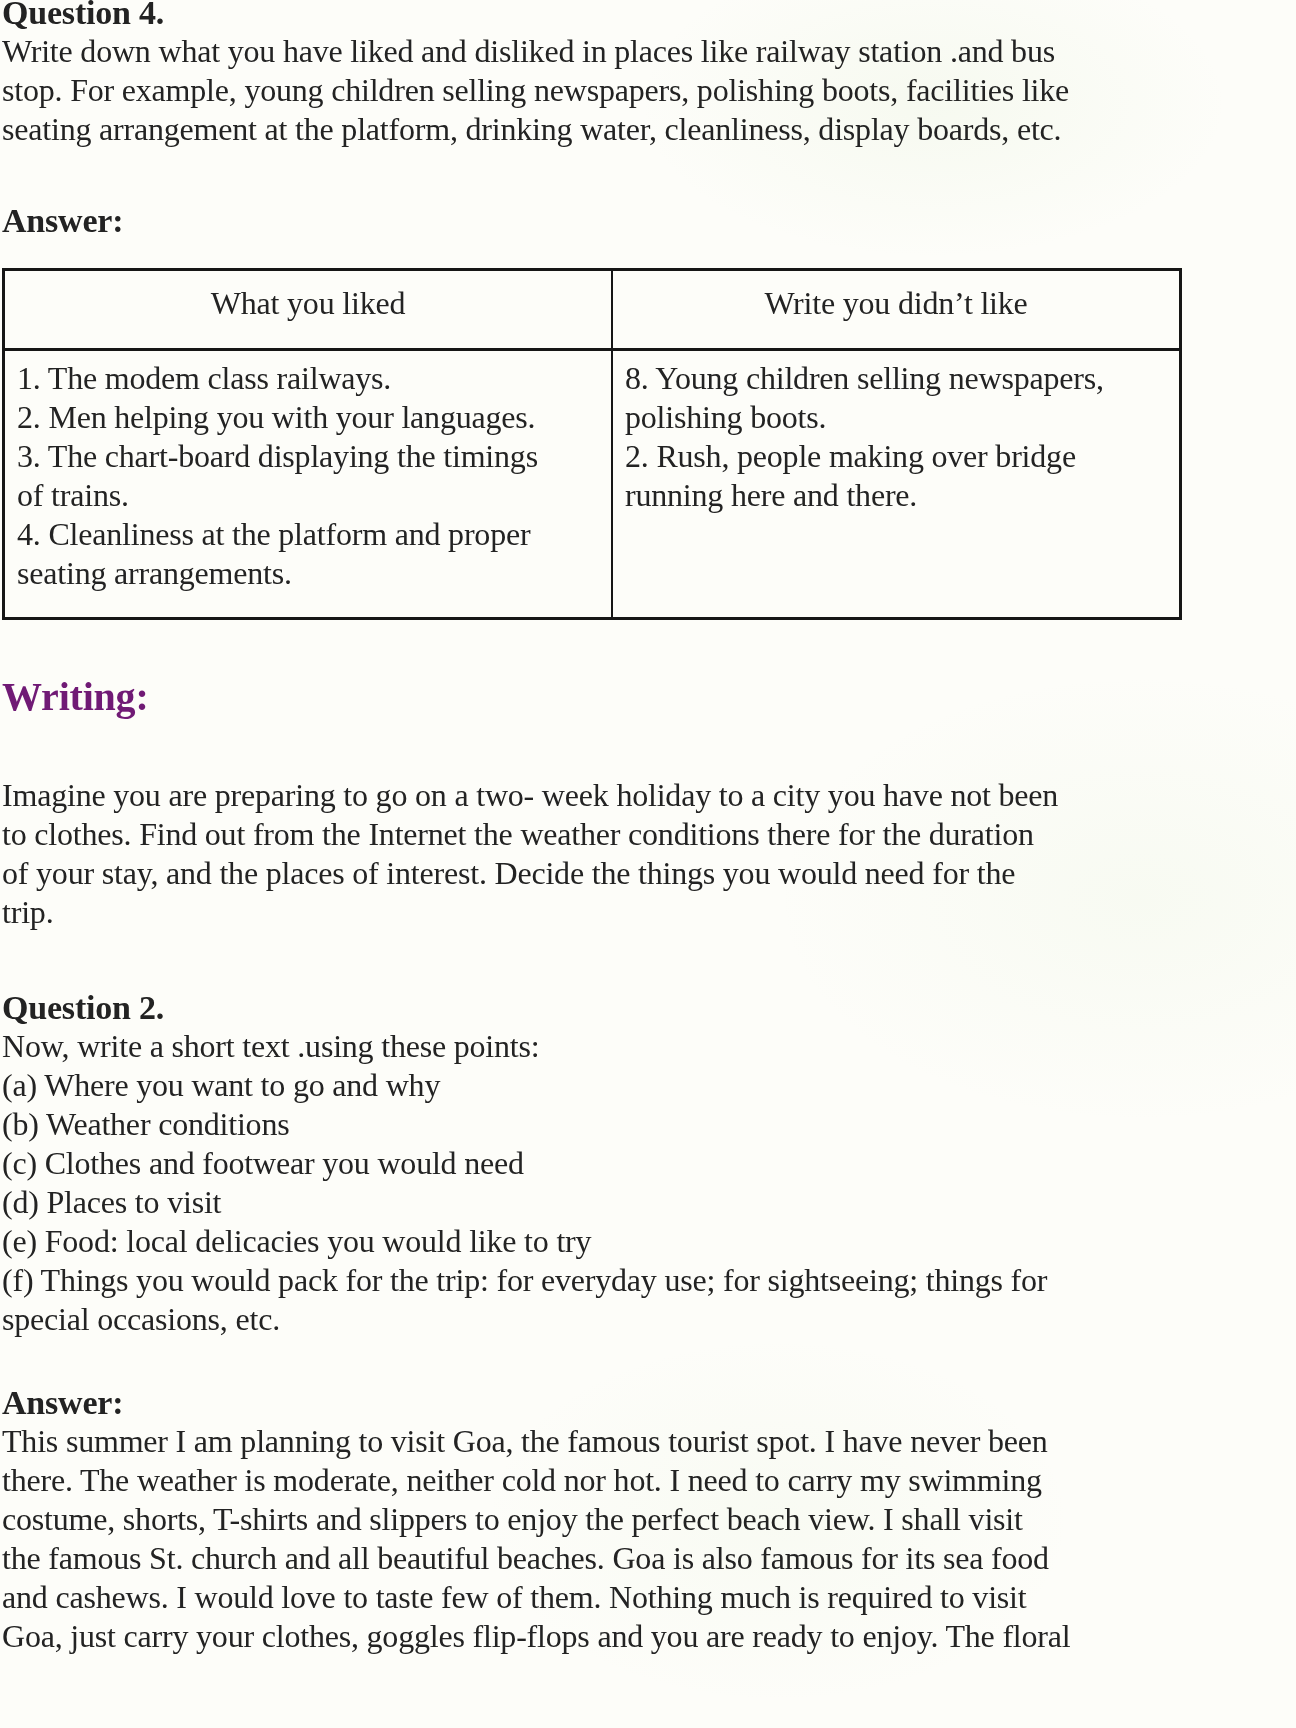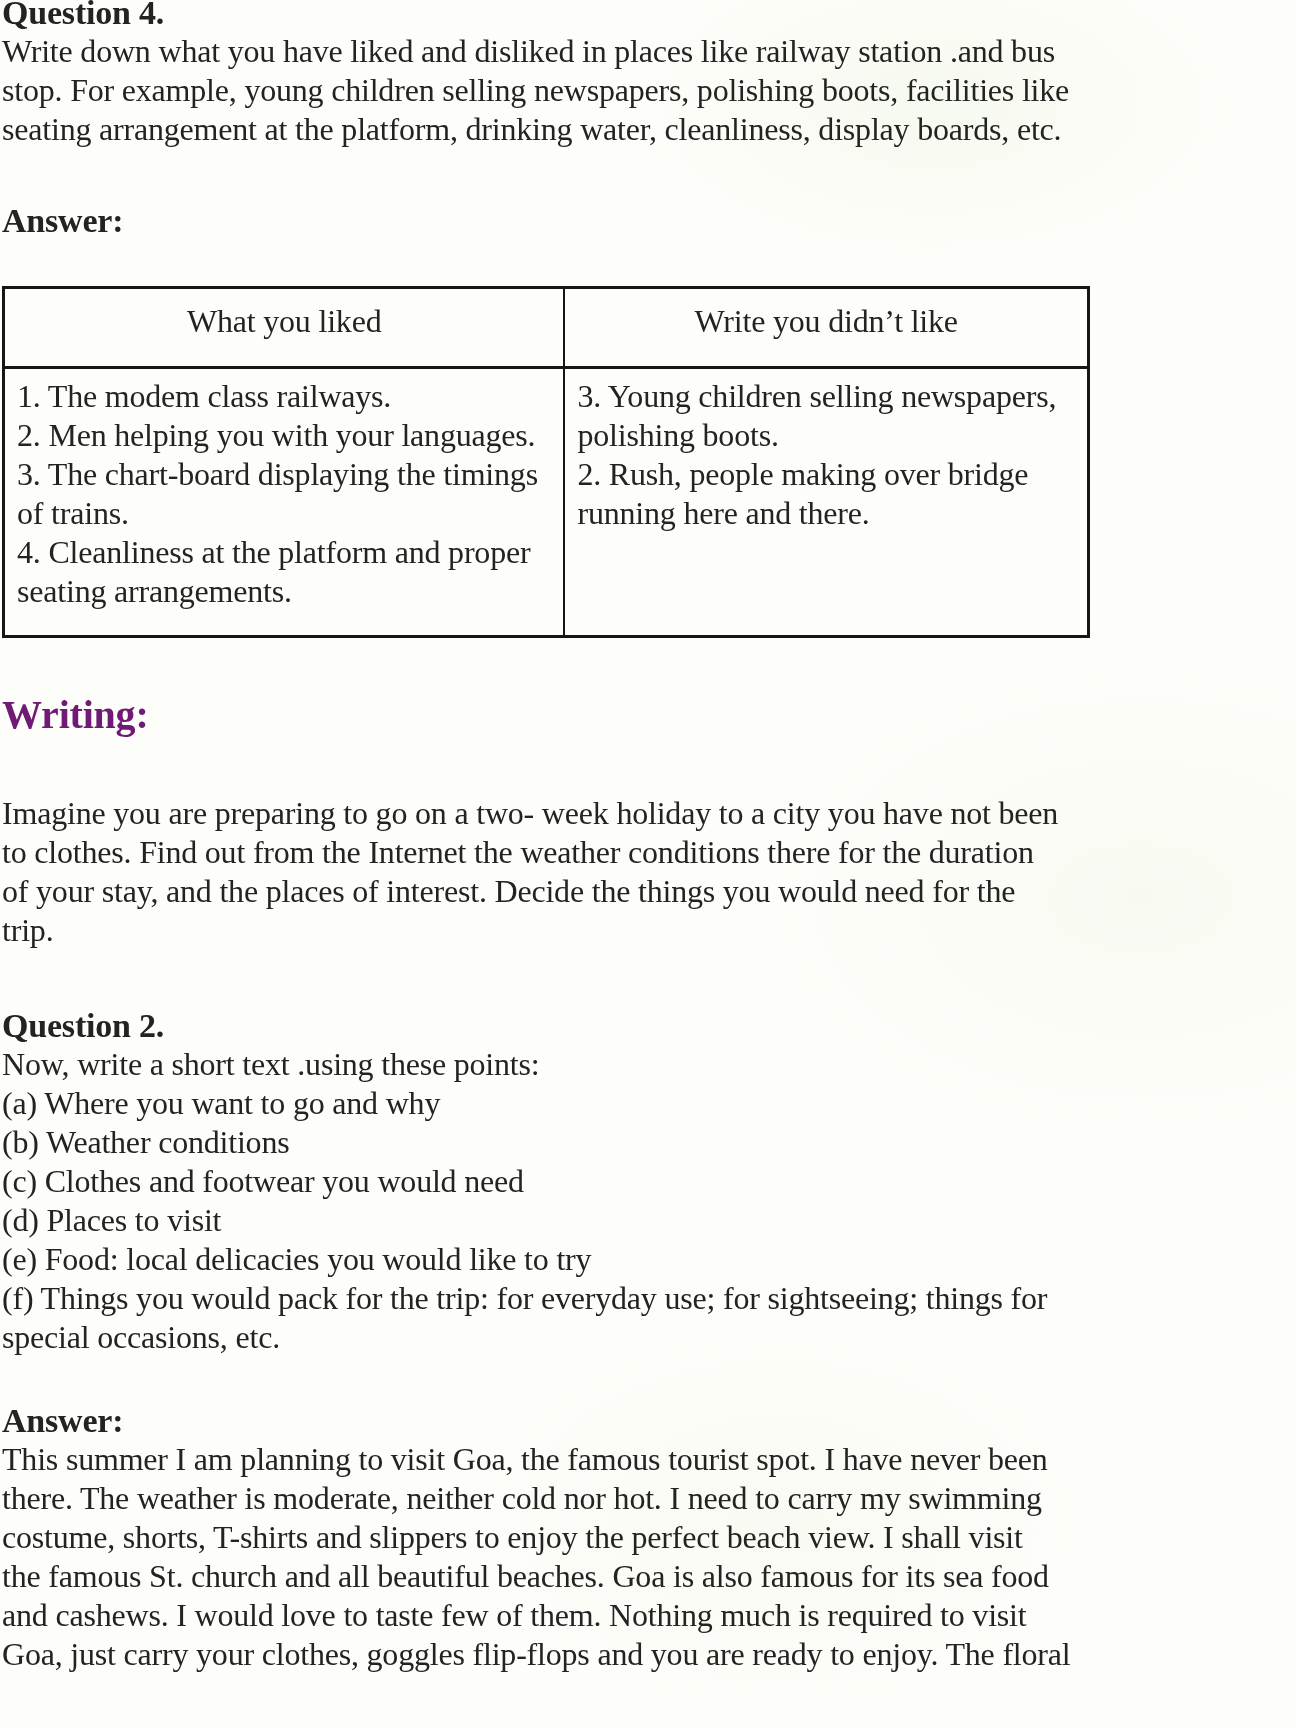--- a/index.html
+++ b/index.html
@@ -24,22 +24,22 @@
     font-size: 34px;
     font-weight: bold;
     line-height: 39px;
   }
   .h-q4 { margin-top: -7px; }
   p.body { margin: 0; white-space: pre-line; }
   .answer1 { margin-top: 52px; }
   .lik-table {
     border-collapse: collapse;
     table-layout: fixed;
-    width: 1088px;
-    margin-top: 46px;
+    width: 1180px;
+    margin-top: 28px;
     border: 3px solid #161616;
   }
   .lik-table th, .lik-table td {
     border: 2px solid #161616;
     font-weight: normal;
   }
   .lik-table th {
     border-bottom: 3px solid #161616;
     text-align: center;
     padding: 13px 0 25px 0;
@@ -86,21 +86,21 @@
       </tr>
     </thead>
     <tbody>
       <tr>
         <td>1. The modem class railways.
 2. Men helping you with your languages.
 3. The chart-board displaying the timings
 of trains.
 4. Cleanliness at the platform and proper
 seating arrangements.</td>
-        <td>3. Young children selling newspapers,
+        <td>8. Young children selling newspapers,
 polishing boots.
 2. Rush, people making over bridge
 running here and there.</td>
       </tr>
     </tbody>
   </table>
 
   <h2 class="writing-heading" style="color: #701a75;">Writing:</h2>
 
   <p class="body sp">Imagine you are preparing to go on a two- week holiday to a city you have not been

